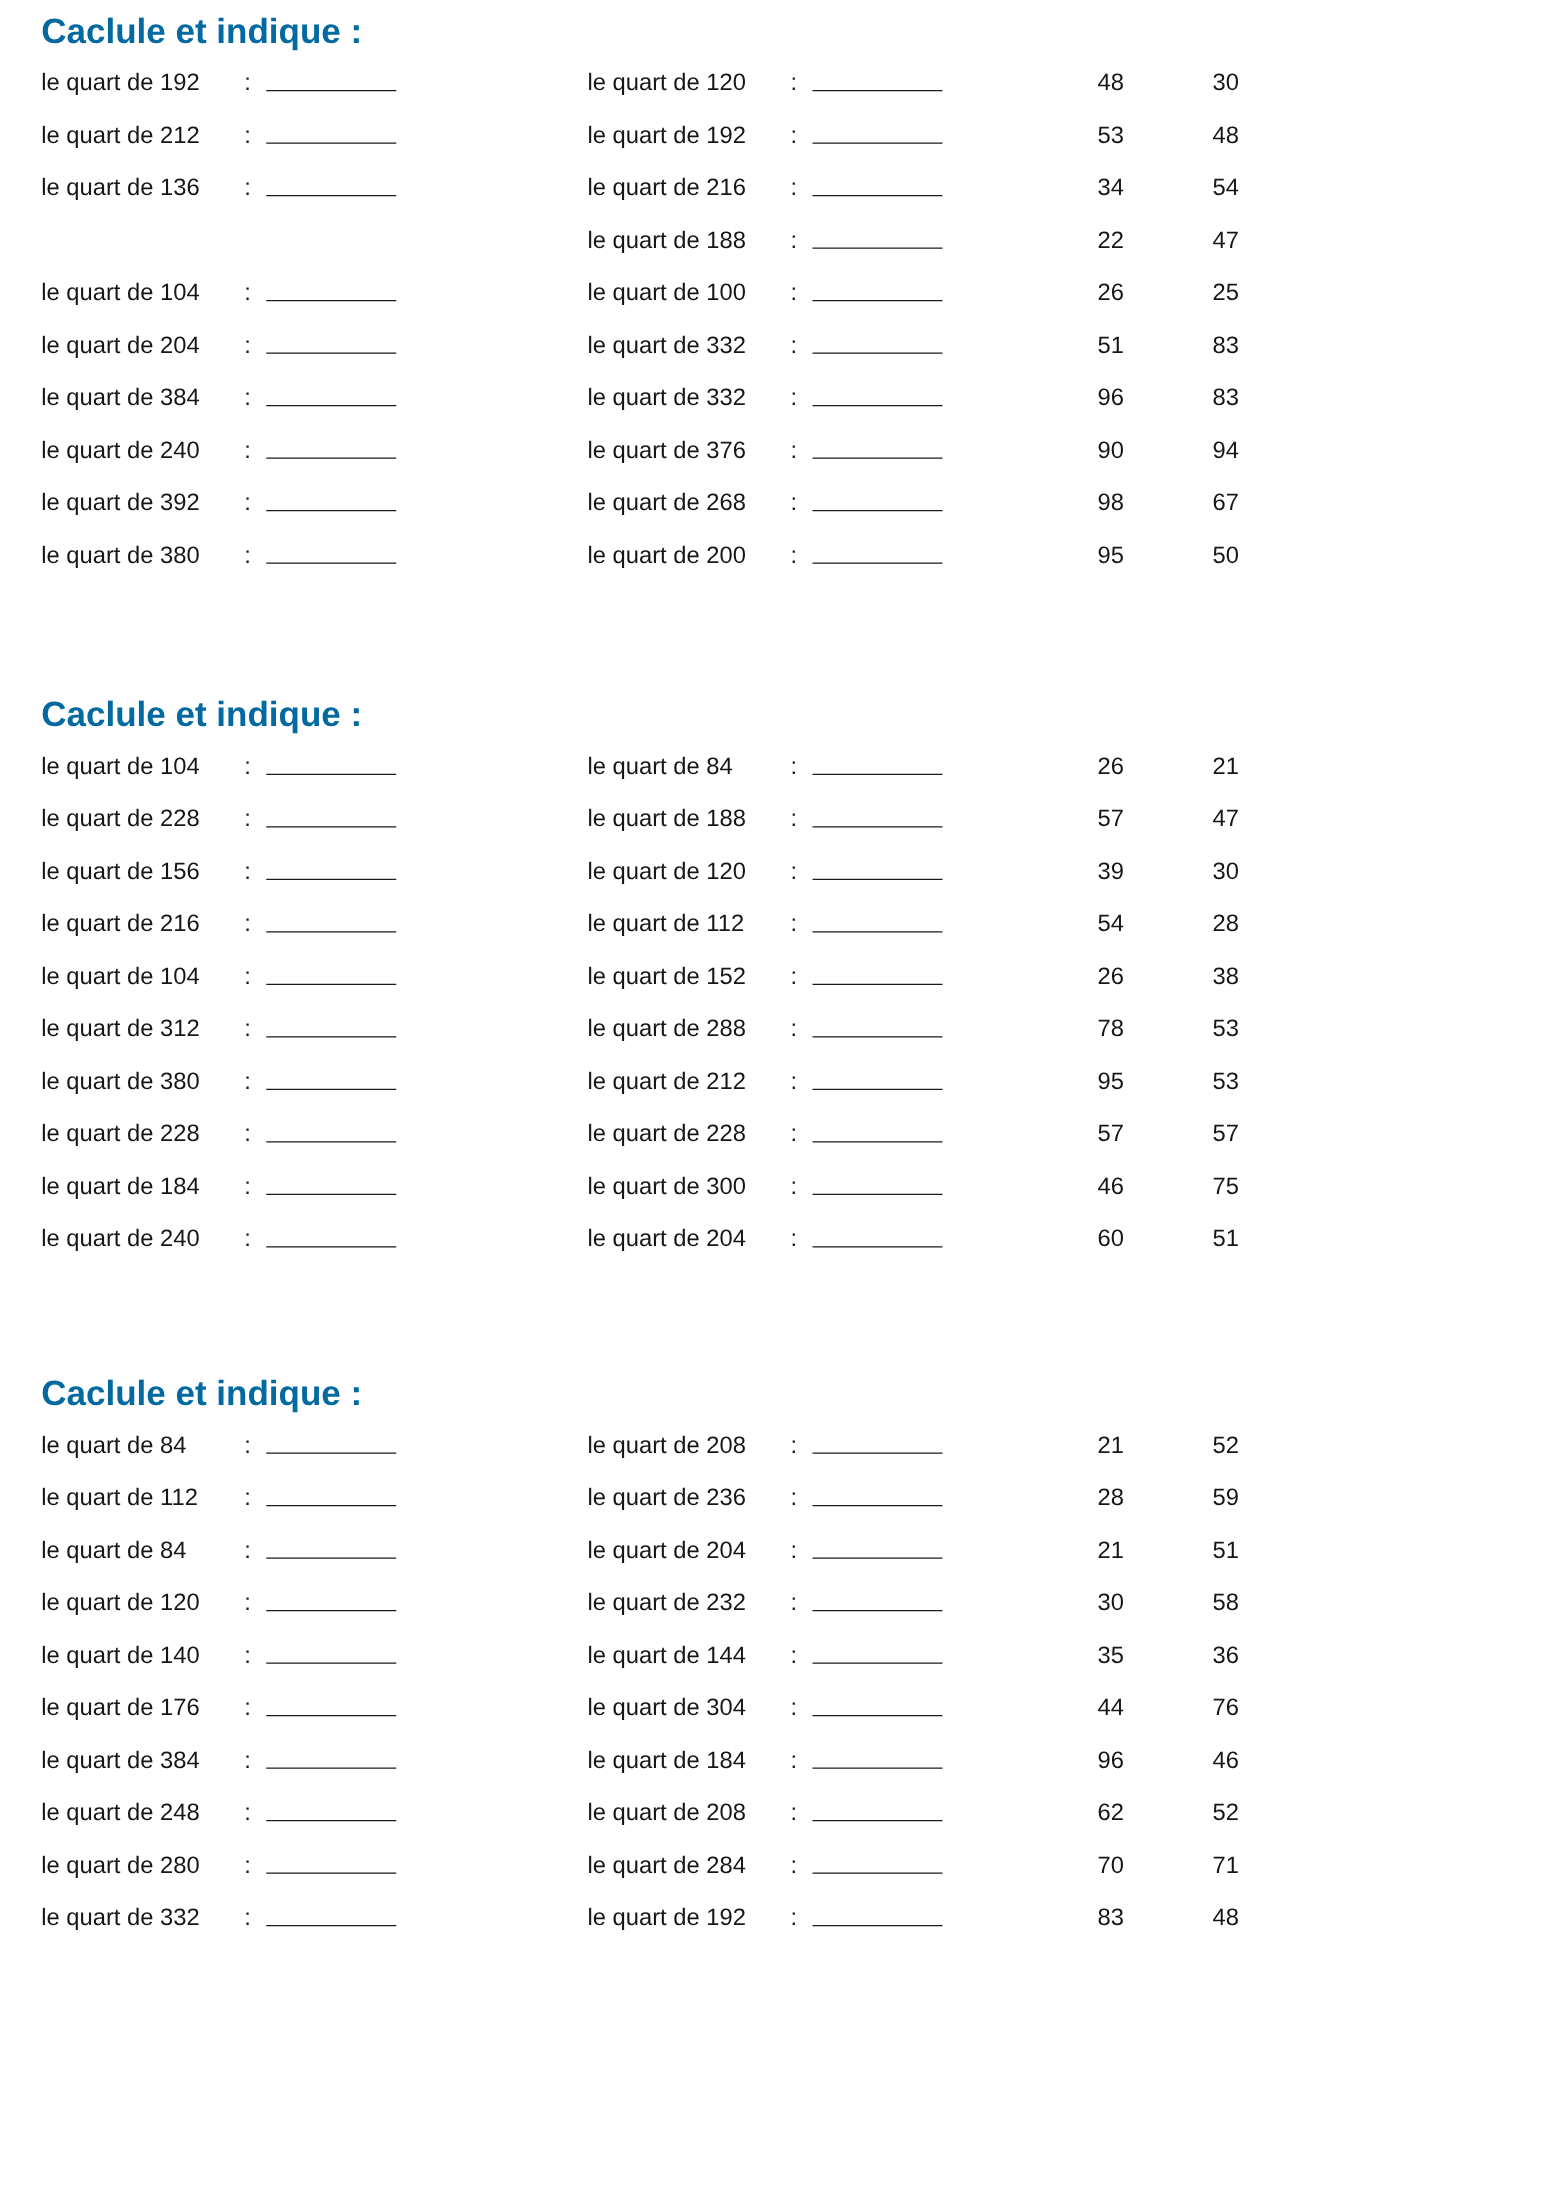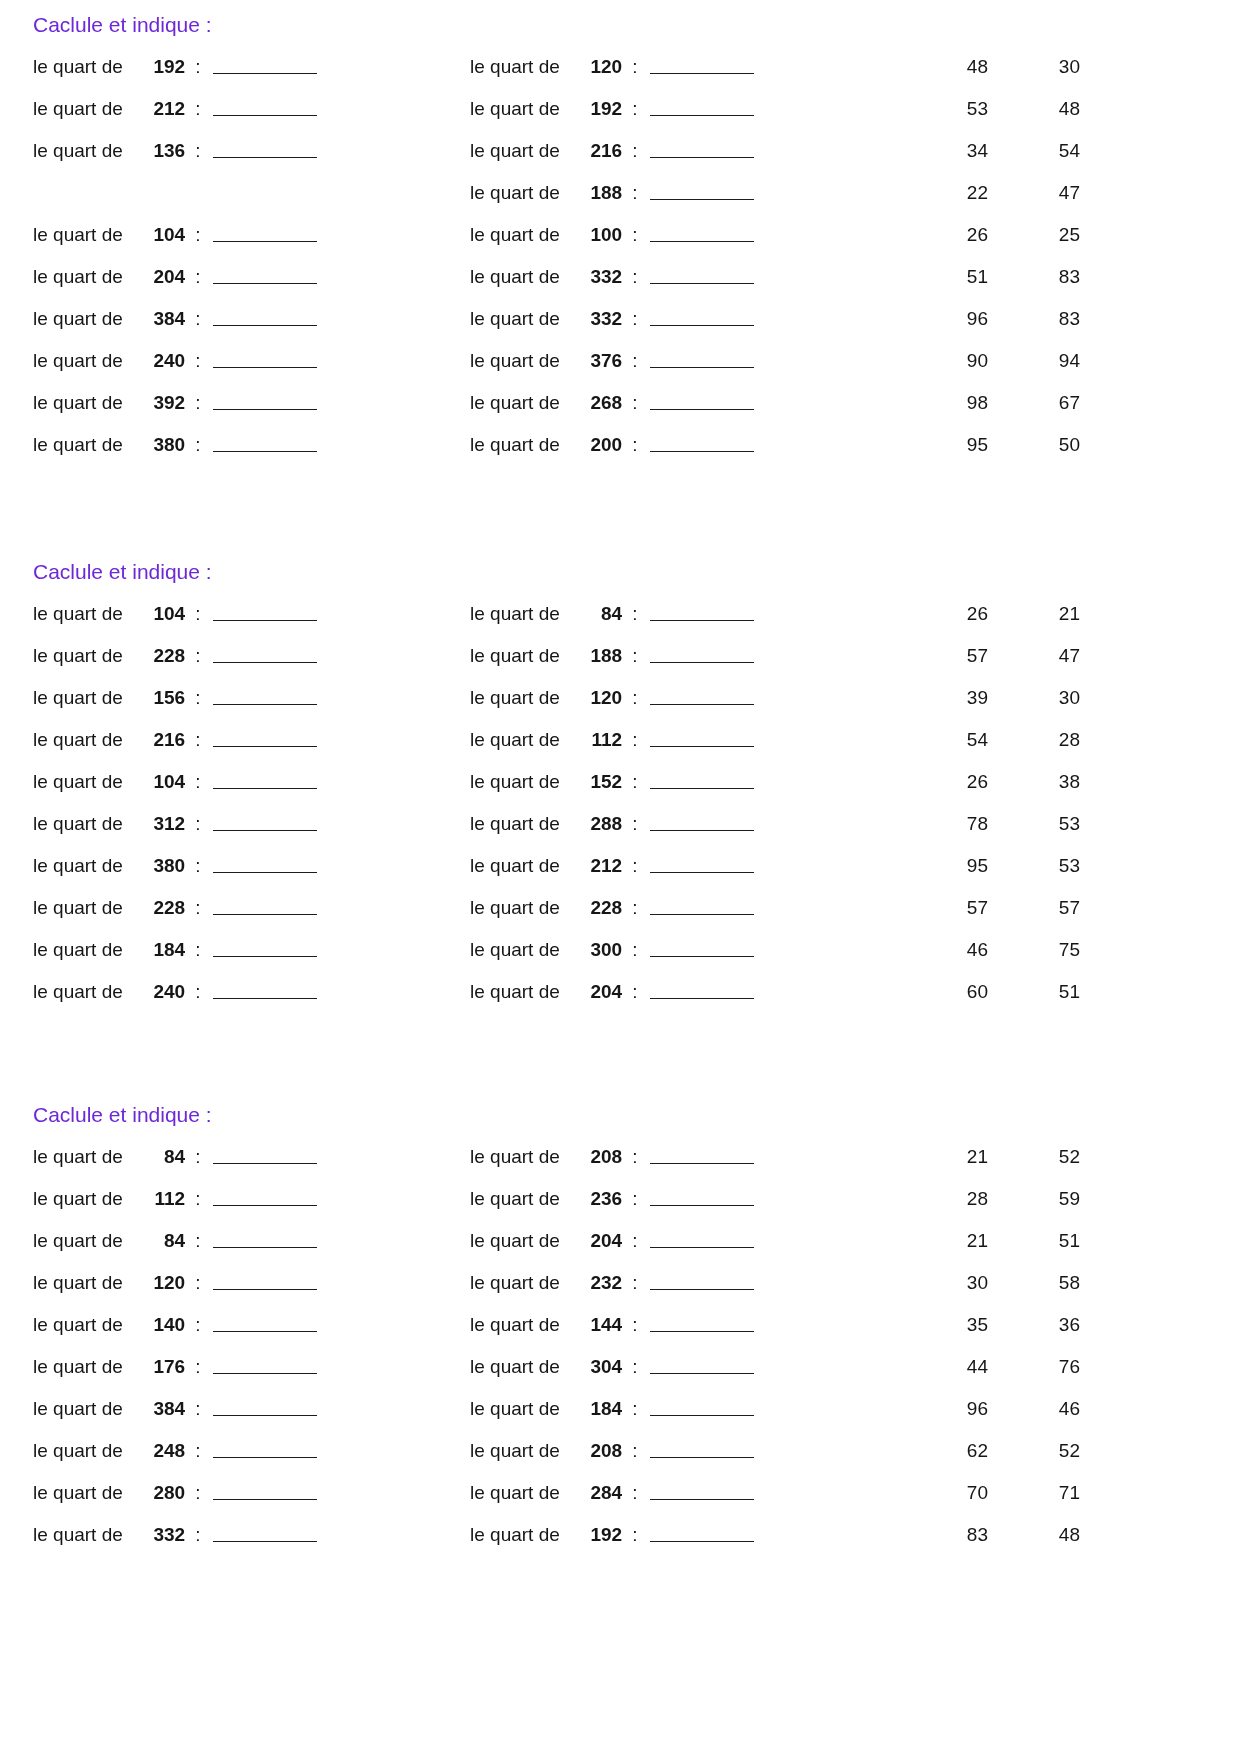--- a/index.html
+++ b/index.html
@@ -14,48 +14,46 @@
     overflow: hidden;
   }
   .section { position: absolute; left: 33px; right: 0; }
   .section-1 { top: 8px; }
   .section-2 { top: 555px; }
   .section-3 { top: 1098px; }
   .section-title {
     margin: 0;
     height: 34px;
     line-height: 34px;
-    font-size: 21px;
-    font-weight: 400;
-    color: #6d28d9;
+    font-size: 28px;
+    font-weight: 700;
+    color: #0369a1;
   }
   .rows { margin-top: 4px; }
   .row { position: relative; height: 42px; line-height: 42px; white-space: nowrap; }
   .expr { position: absolute; top: 0; }
   .c1 { left: 0; }
   .c2 { left: 437px; }
   .num {
     display: inline-block;
     width: 57px;
-    text-align: right;
-    font-weight: bold;
+    text-align: left;
   }
   .colon { display: inline-block; padding: 0 7px 0 5px; }
   .blank {
     display: inline-block;
     width: 104px;
     height: 21px;
     border-bottom: 1.6px solid #1c1c1c;
     vertical-align: -1px;
   }
   .ans {
     position: absolute;
     top: 0;
     width: 110px;
-    text-align: right;
   }
   .a1 { left: 845px; }
   .a2 { left: 937px; }
 </style>
 </head>
 <body>
 
 <div class="page">
   <div class="section section-1">
     <h2 class="section-title">Caclule et indique :</h2>

